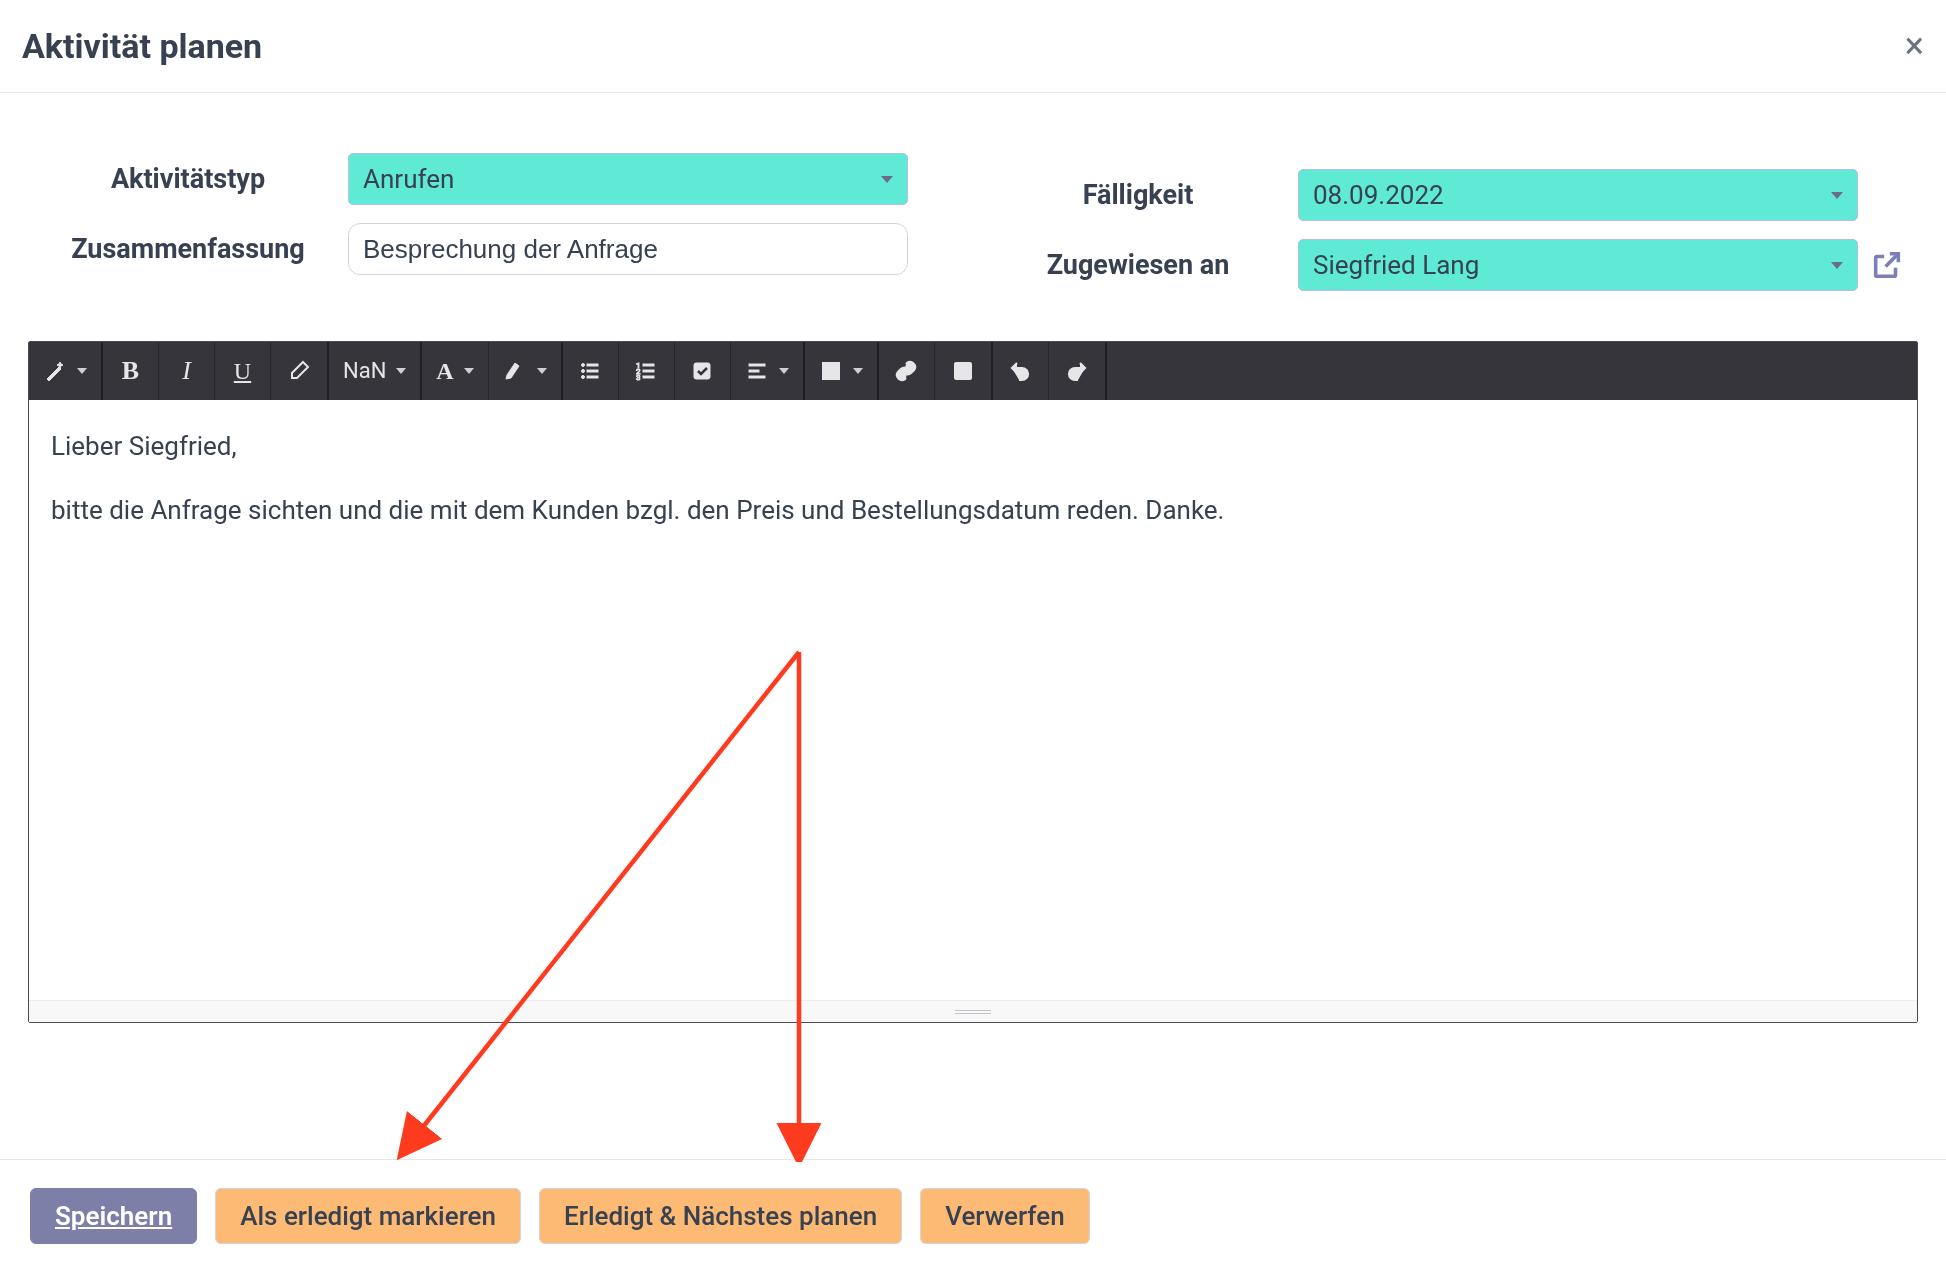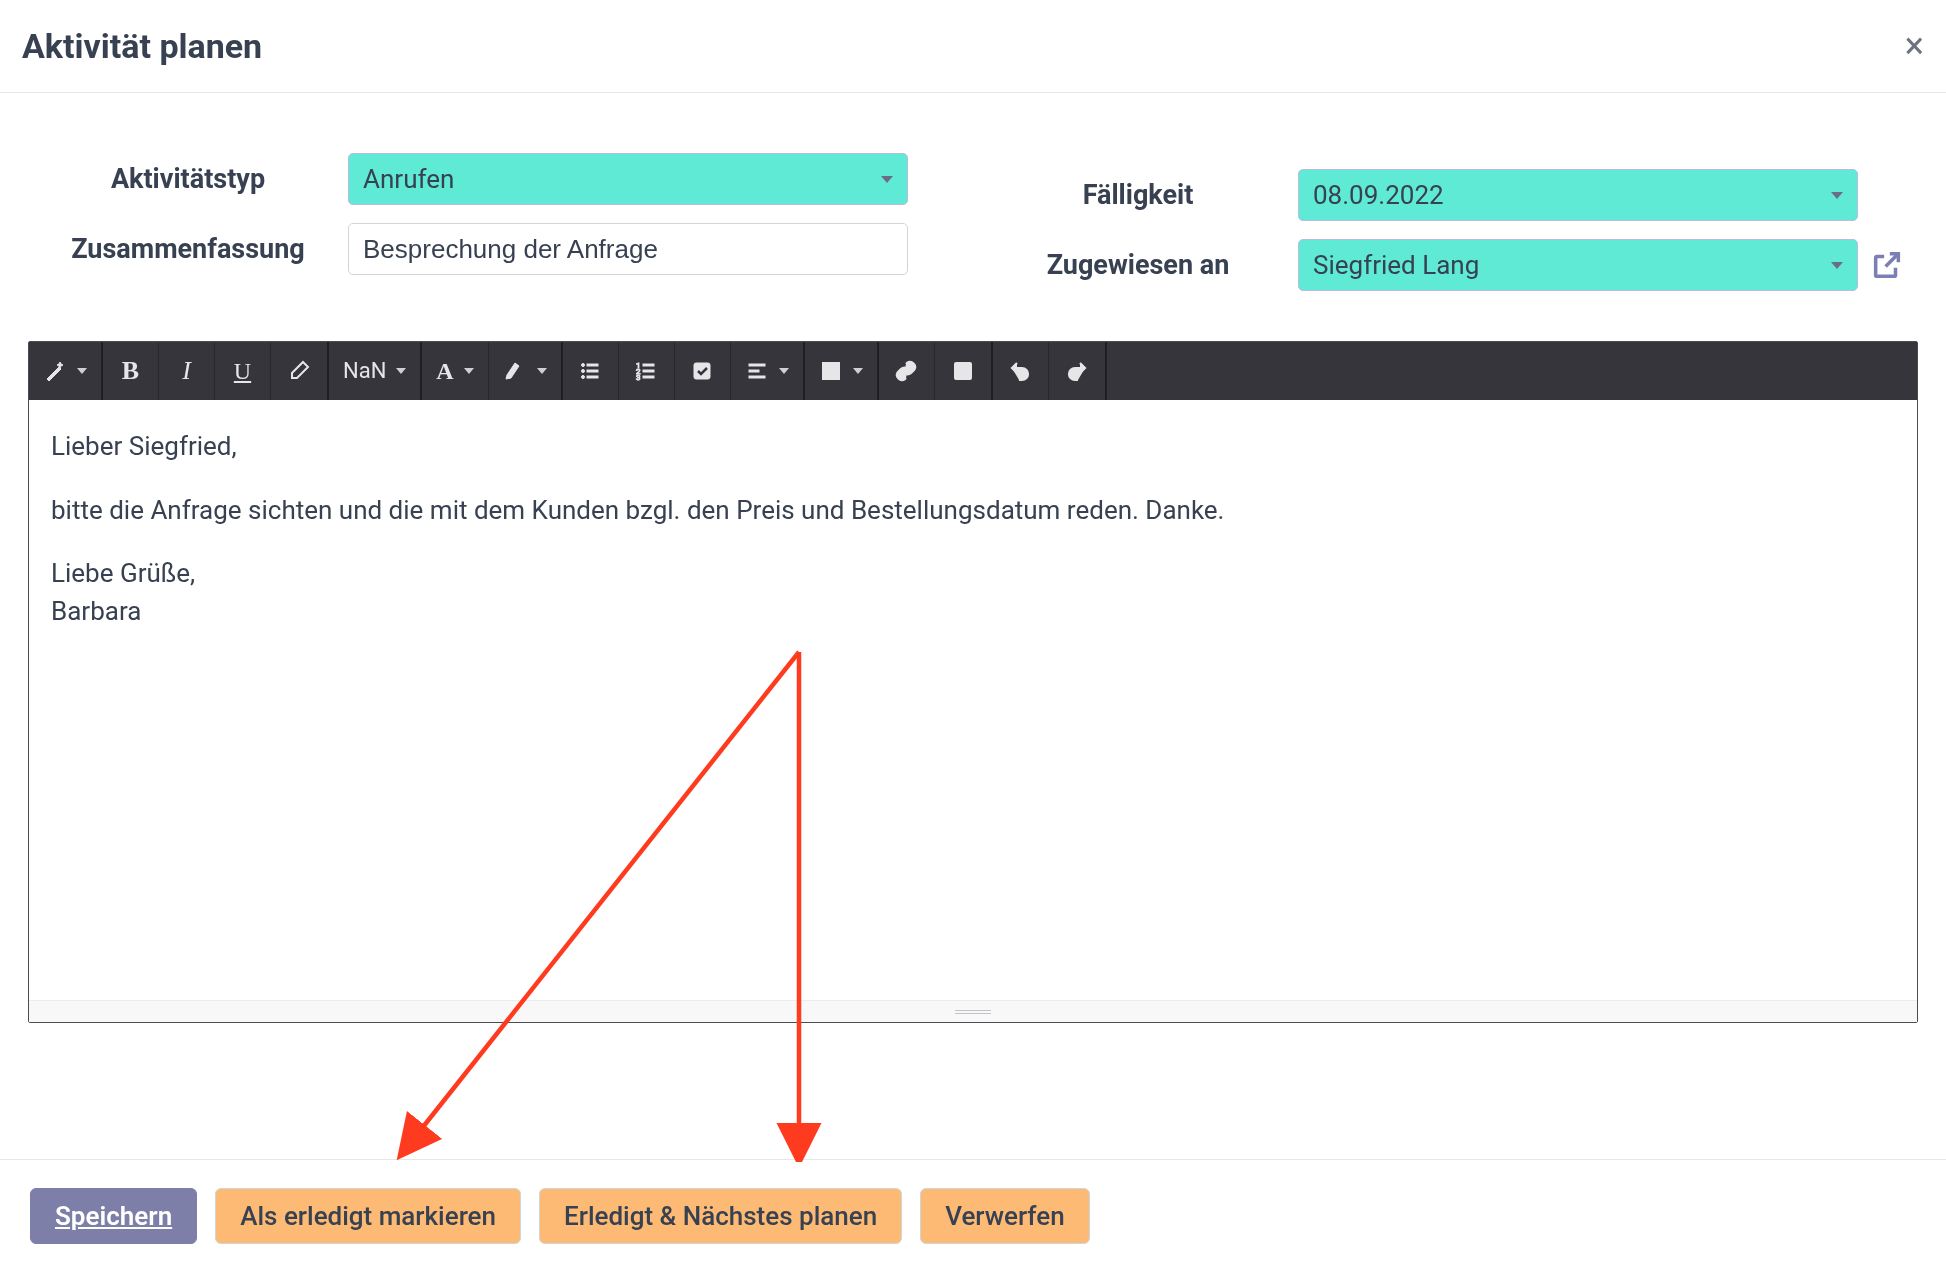--- a/index.html
+++ b/index.html
@@ -11,21 +11,21 @@
   .form-area { padding:60px 28px 10px 28px; }
   .row { display:flex; gap:60px; }
   .col { display:flex; flex-direction:column; gap:18px; }
   .col-left { flex:0 0 890px; }
   .col-right { flex:1;margin-top:16px; }
   .field { display:flex; align-items:center; }
   .label { width:320px; font-size:27px; font-weight:700; color:#374151;text-align:center; }
   .select { flex:1; height:52px; background:#5eead4; border:1px solid #babbe0; border-radius:5px; display:flex; align-items:center; justify-content:space-between; padding:0 14px; font-size:26px; color:#374151; cursor:pointer; max-width:560px; }
   .select-date { max-width:560px; }
   .caret { width:0; height:0; border-left:6px solid transparent; border-right:6px solid transparent; border-top:7px solid #6b6b8a; }
-  .text-input { flex:1; height:52px; border:1px solid #d1d5db; border-radius:5px; padding:0 14px; font-size:26px; color:#374151; background:#fff; max-width:560px; }
+  .text-input { flex:1; height:52px; border:1px solid #d1d5db; border-radius:12px; padding:0 14px; font-size:26px; color:#374151; background:#fff; max-width:560px; }
   .assign-wrap { flex:1; display:flex; align-items:center; gap:12px; max-width:620px; }
   .assign-select { flex:1; }
   .ext-link { color:#7c7fb5; cursor:pointer; display:inline-flex; }
   .ext-link svg { width:34px; height:34px; }
 
   .editor-wrap { margin:40px 28px 0 28px; border:1px solid #4b4b52; border-radius:2px; background:#fff; position:relative; }
   .toolbar { background:#35353b; display:flex; align-items:stretch; height:58px; overflow:hidden; }
   .tb-group { display:flex; border-right:2px solid #1f1f23; }
   .tb-btn { display:flex; align-items:center; justify-content:center; min-width:56px; padding:0 14px; color:#e6e6e8; cursor:pointer; border-right:1px solid #27272c; font-size:22px; line-height:1; }
   .tb-btn:last-child { border-right:none; }
@@ -212,22 +212,20 @@
               <path d="M15 14l5-5-5-5"></path>
               <path d="M20 9H10a6 6 0 0 0 0 12h3"></path>
             </svg>
         </div>
       </div>
     </div>
 
     <div class="editor-body">
       <p>Lieber Siegfried,</p>
       <p>bitte die Anfrage sichten und die mit dem Kunden bzgl. den Preis und Bestellungsdatum reden. Danke.</p>
-      <p>Liebe Grüße,
-Barbara</p>
     </div>
 
     <div class="editor-resize">
       <div class="grip"></div>
     </div>
 
     <svg class="arrows" style="left:0; top:0;" width="1900" height="820">
       <defs>
         <marker id="ah" markerWidth="14" markerHeight="14" refX="2" refY="5" orient="auto">
           <path class="arrow-head" d="M0 0 L10 5 L0 10 z"></path>

